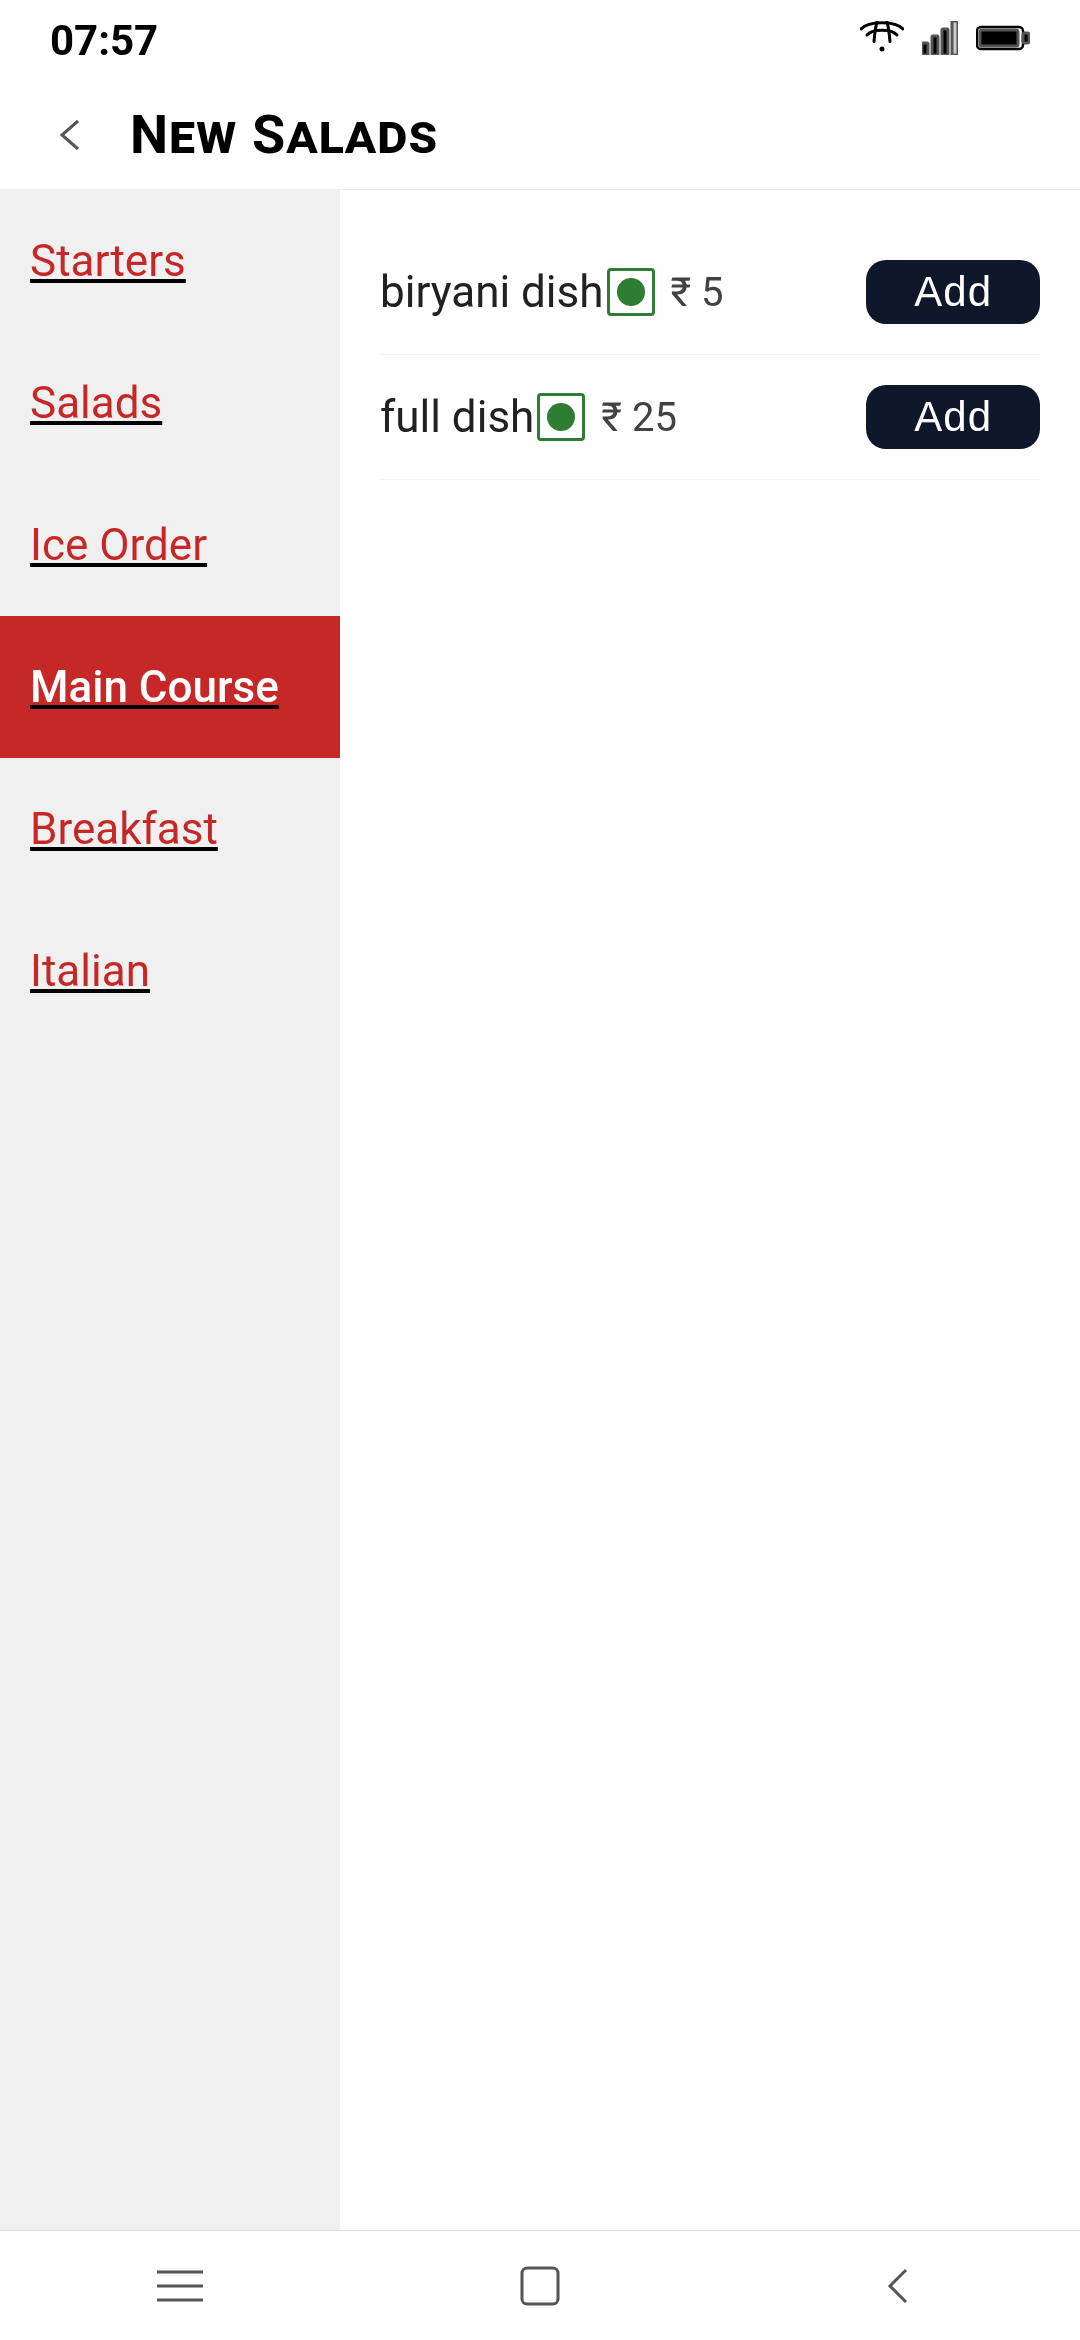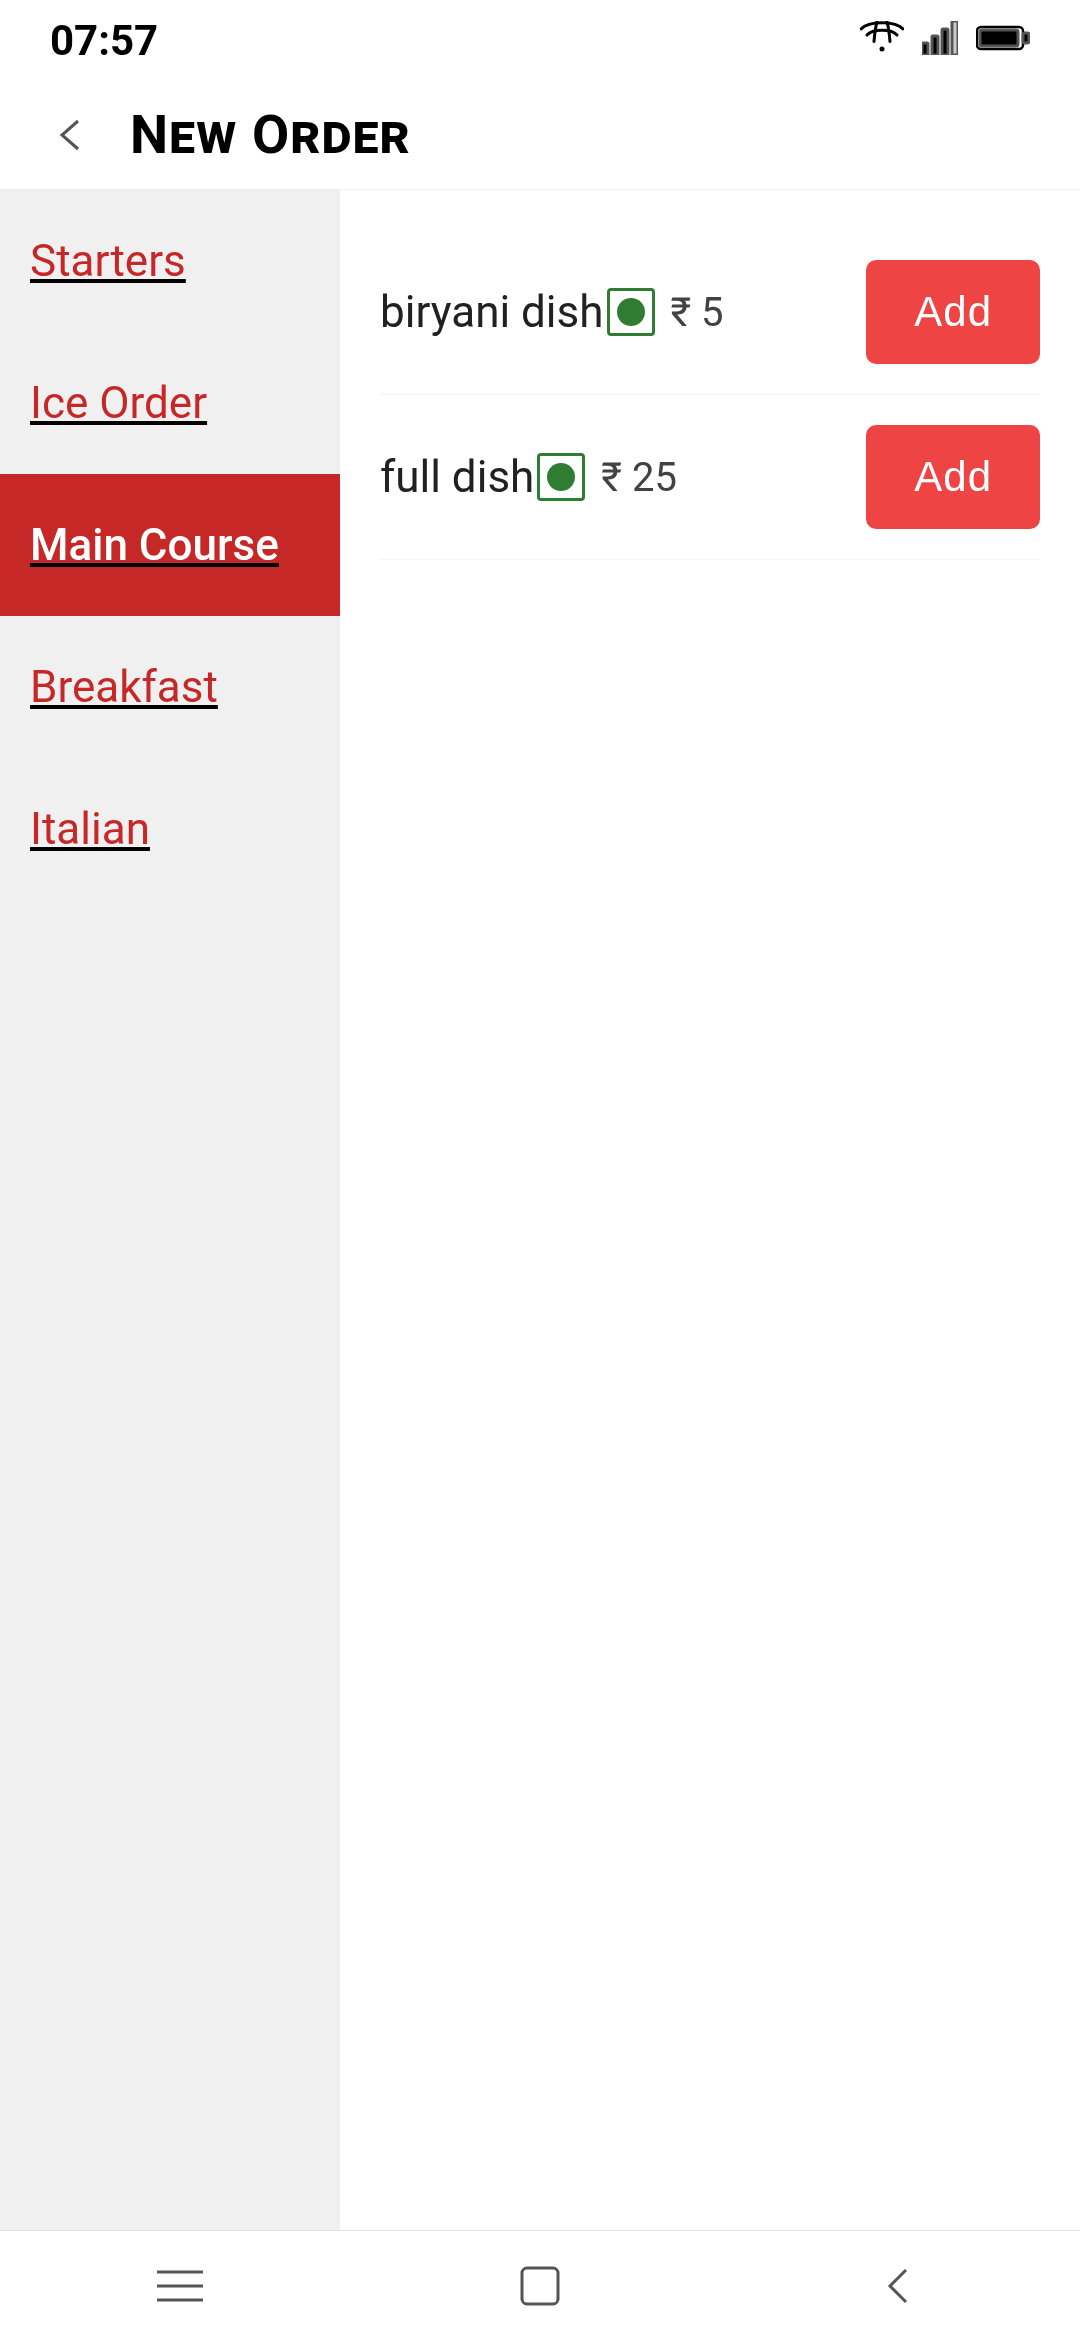--- a/index.html
+++ b/index.html
@@ -163,25 +163,25 @@
       border-radius: 50%;
     }
 
     .menu-item-price {
       font-size: 40px;
       color: #424242;
       font-weight: 400;
     }
 
     .add-button {
-      background: #ef4444;
+      background: #0f172a;
       color: #ffffff;
       border: none;
-      border-radius: 10px;
-      padding: 28px 48px;
+      border-radius: 20px;
+      padding: 8px 48px;
       font-size: 42px;
       font-weight: 500;
       cursor: pointer;
       flex-shrink: 0;
       letter-spacing: 1px;
     }
 
     
     .bottom-nav {
       width: 100%;
@@ -244,32 +244,35 @@
     </span>
   </div>
 </div>
 
 <div class="header">
   <button class="back-button">
     <svg width="40" height="40" viewBox="0 0 40 40" stroke="#000" stroke-width="4" fill="none">
       <polyline points="28,6 12,20 28,34"></polyline>
     </svg>
   </button>
-  <span class="header-title">New Order</span>
+  <span class="header-title">New Salads</span>
 </div>
 
 <div class="main-layout">
 
   <div class="sidebar">
 
     <div class="sidebar-item">
       <span class="sidebar-item-label">Starters</span>
     </div>
 
 
+    <div class="sidebar-item">
+      <span class="sidebar-item-label">Salads</span>
+    </div>
 
     <div class="sidebar-item">
       <span class="sidebar-item-label">Ice Order</span>
     </div>
 
     <div class="sidebar-item active">
       <span class="sidebar-item-label">Main Course</span>
     </div>
 
     <div class="sidebar-item">

